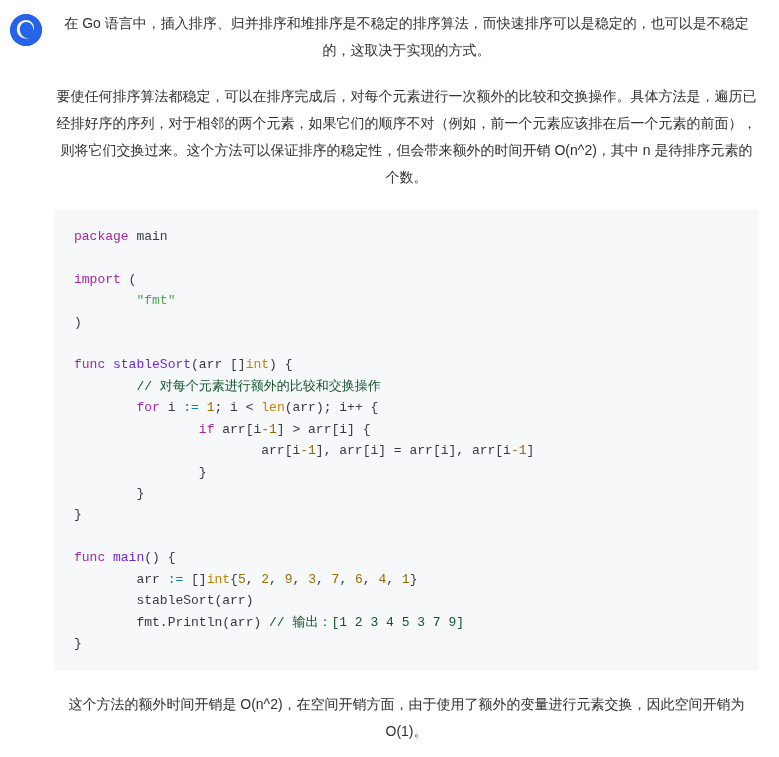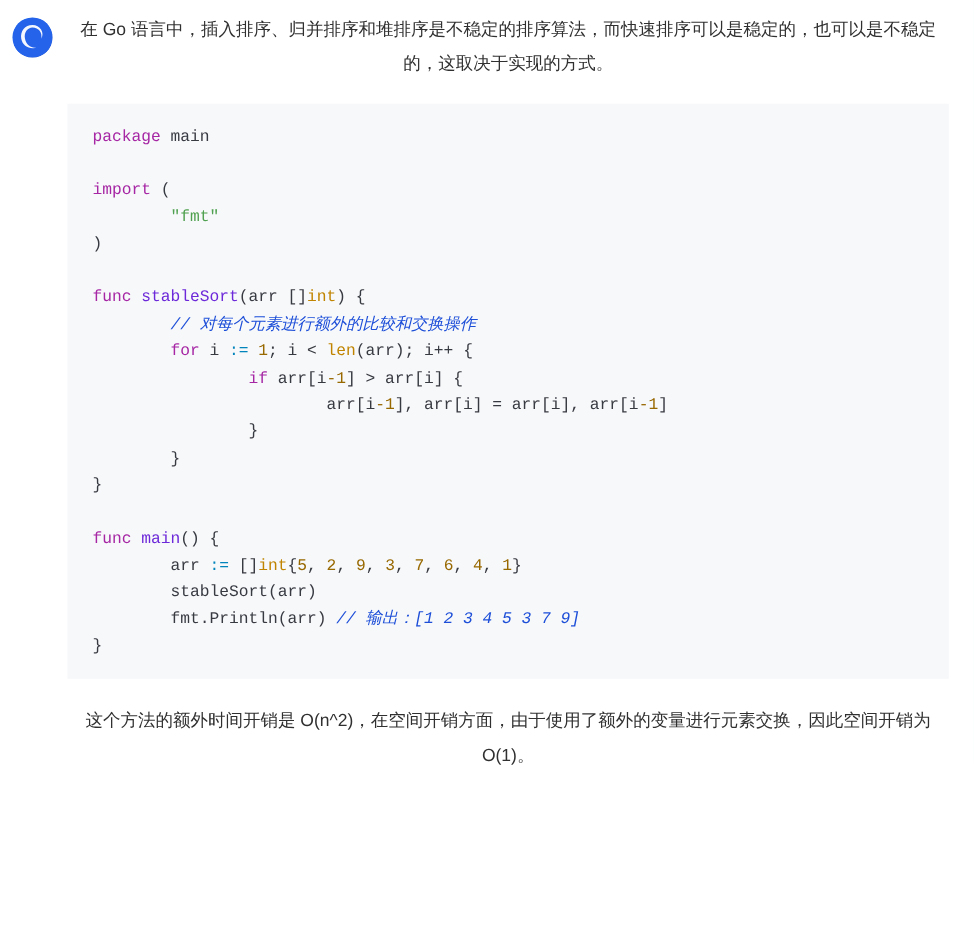--- a/index.html
+++ b/index.html
@@ -50,36 +50,37 @@
       overflow-x: auto;
       margin-bottom: 20px;
       color: #24292e;
     }
     .kw { color: #a626a4; }      
     .builtin { color: #c18401; margin-top: 12px; } 
     .fn { color: #6d28d9; }      
     .str { color: #50a14f; }     
     .num { color: #986801; }     
     .op { color: #0184bc; }      
-    .cmt { color: #1d4ed8; font-style: italic; } 
+    .cmt { color: #14532d; } 
     .pln { color: #383a42; }
   </style>
 </head>
 <body>
 
 <div class="message">
   <div class="avatar">
     <svg viewBox="0 0 32 32">
       <circle cx="16" cy="16" r="16" fill="#2563eb"></circle>
       <path d="M16 6 C10 6 6 11 7 17 C8 23 14 26 20 24 C15 25 11 22 10 17 C9 12 12 8 16 8 C21 8 24 12 23 17 C26 12 22 6 16 6 Z" fill="#ffffff" opacity="0.95"></path>
     </svg>
   </div>
   <div class="content">
 
     <p class="para">在 Go 语言中，插入排序、归并排序和堆排序是不稳定的排序算法，而快速排序可以是稳定的，也可以是不稳定的，这取决于实现的方式。</p>
+    <p class="para">要使任何排序算法都稳定，可以在排序完成后，对每个元素进行一次额外的比较和交换操作。具体方法是，遍历已经排好序的序列，对于相邻的两个元素，如果它们的顺序不对（例如，前一个元素应该排在后一个元素的前面），则将它们交换过来。这个方法可以保证排序的稳定性，但会带来额外的时间开销 O(n^2)，其中 n 是待排序元素的个数。</p>
 
     <div class="code-block"><span class="kw">package</span><span class="pln"> main</span>
 
 <span class="kw">import</span><span class="pln"> (</span>
         <span class="str">"fmt"</span>
 <span class="pln">)</span>
 
 <span class="kw">func</span><span class="fn"> stableSort</span><span class="pln">(arr []</span><span class="builtin">int</span><span class="pln">) {</span>
         <span class="cmt">// 对每个元素进行额外的比较和交换操作</span>
         <span class="kw">for</span><span class="pln"> i </span><span class="op">:=</span><span class="pln"> </span><span class="num">1</span><span class="pln">; i &lt; </span><span class="builtin">len</span><span class="pln">(arr); i++ {</span>

